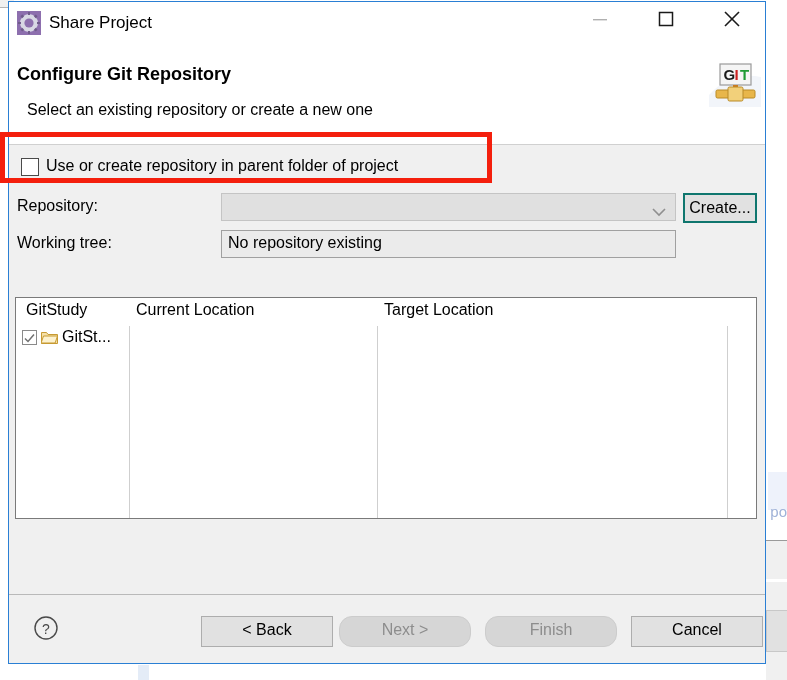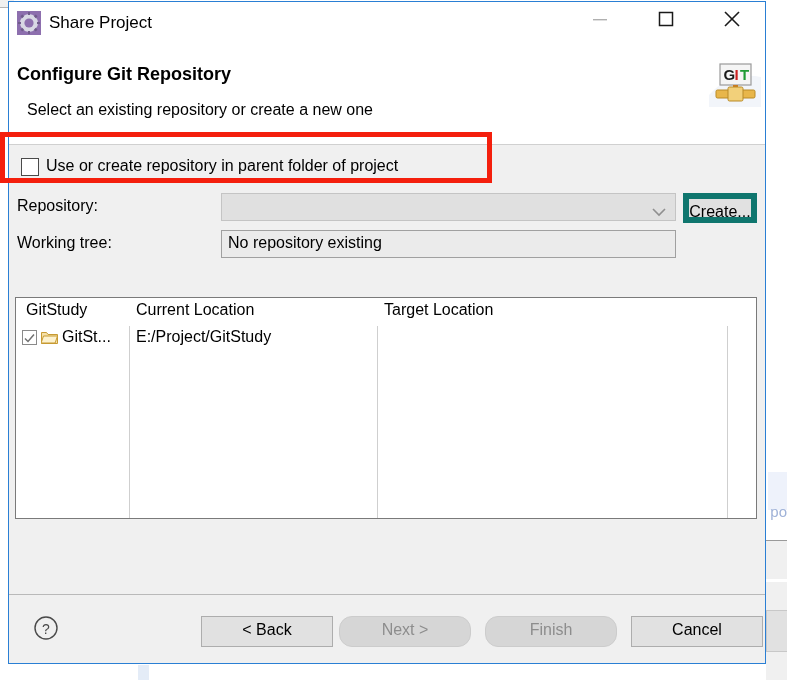--- a/index.html
+++ b/index.html
@@ -259,21 +259,21 @@
     padding: 3px 0 0 6px;
     white-space: nowrap;
     overflow: hidden;
   }
   .btn {
     position: absolute;
     box-sizing: border-box;
     font-size: 16px;
     text-align: center;
     background: #e1e1e1;
-    border: 6px solid #0f766e;
+    border: 2px solid #0f766e;
     color: #000000;
     cursor: default;
     white-space: nowrap;
   }
   .btn.disabled { color: #8d8d8d; background: #d6d6d6; border-color: #c2c2c2; }
   #btn-create { left: 674px; top: 0px; width: 74px; height: 30px; padding-top: 4px; }
   #btn-browse { left: 681px; top: 0px; width: 67px; height: 30px; padding-top: 4px; }
 
   
   .table {
@@ -476,21 +476,20 @@
               <polyline points="2,6.5 5,9.5 11,2.5" fill="none" stroke="#707070" stroke-width="1.5"></polyline>
             </svg>
           </span>
           <span class="folder-ico">
             <svg width="17" height="14" viewBox="0 0 17 14">
               <path d="M0.5 2.5 h5 l1.6 2 h9.4 v9 h-16 z" fill="#f6e1a8" stroke="#c79a33" stroke-width="1"></path>
               <path d="M2.5 6 h14 l-2.4 7 h-14 z" fill="#fdf2cf" stroke="#c79a33" stroke-width="1"></path>
             </svg>
           </span>
           <span class="cell" style="left:46px; width:64px;">GitSt...</span>
-          <span class="cell" style="left:120px; width:236px;">E:/Project/GitStudy</span>
           <span class="cell" style="left:368px; width:336px;"></span>
         </div>
       </div>
     </div>
 
     <div class="sep"></div>
     <div class="buttonbar">
       <span class="help-ico">
         <svg width="26" height="26" viewBox="0 0 26 26">
           <circle cx="13" cy="13" r="11" fill="none" stroke="#4a4a4a" stroke-width="1.4"></circle>

